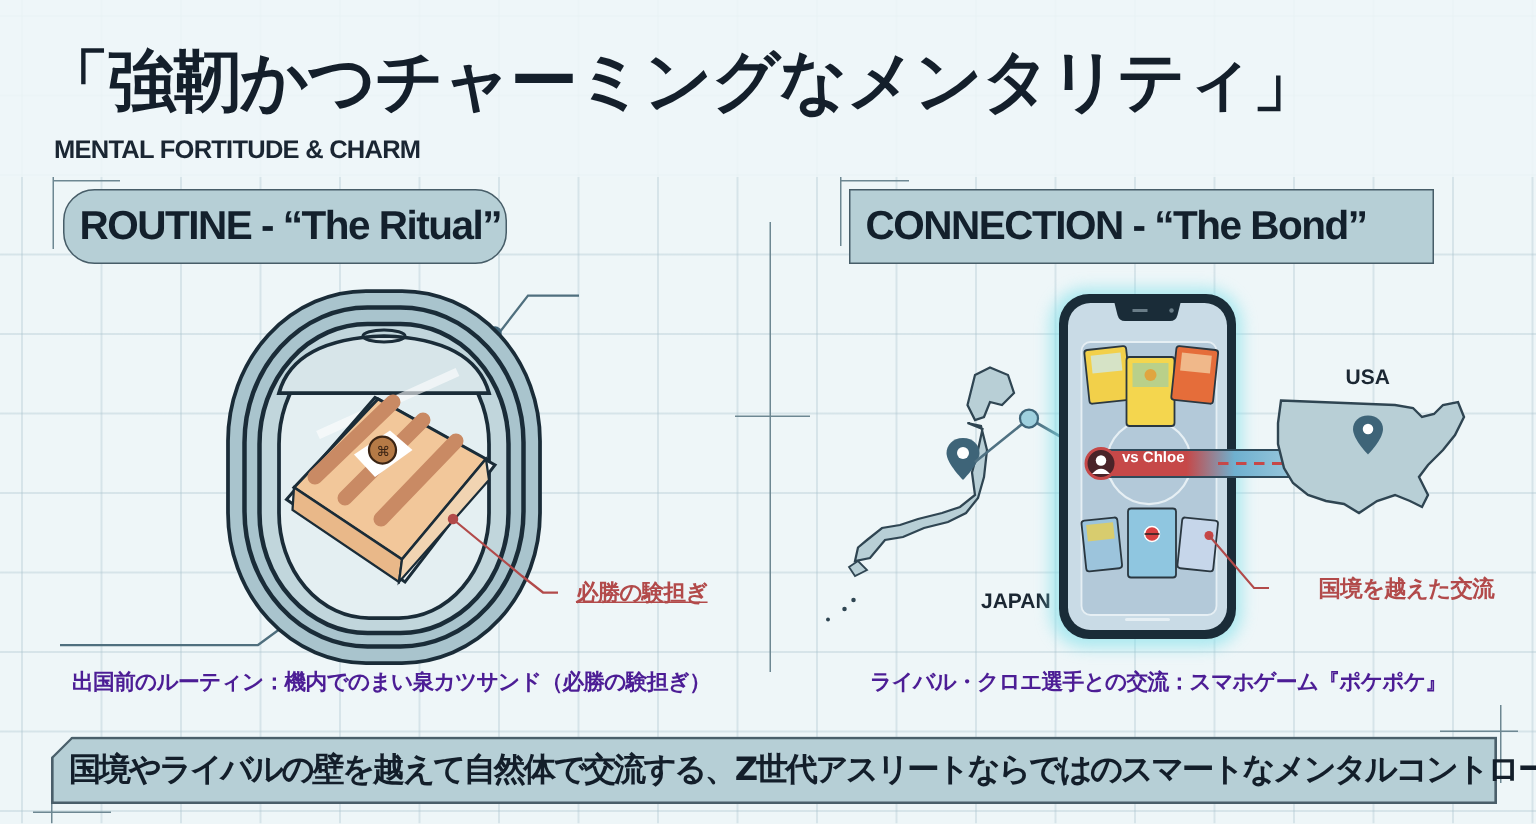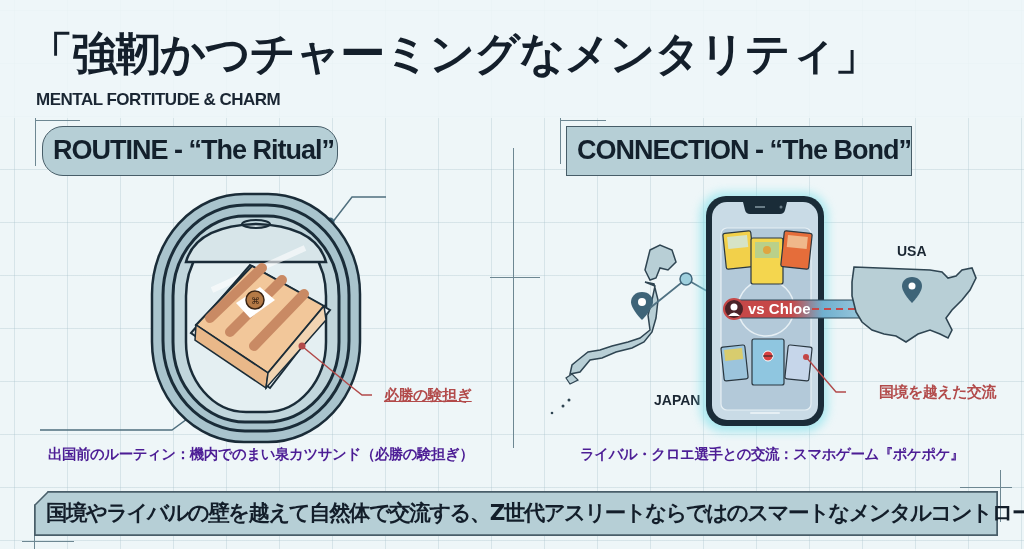--- a/index.html
+++ b/index.html
@@ -86,21 +86,21 @@
 <div class="crosshair" style="left:560px;top:118px;width:1px;height:46px;"></div>
 <div class="crosshair" style="left:960px;top:487px;width:52px;height:1px;"></div>
 <div class="crosshair" style="left:1000px;top:470px;width:1px;height:52px;"></div>
 <div class="crosshair" style="left:22px;top:541px;width:52px;height:1px;"></div>
 <div class="crosshair" style="left:34px;top:510px;width:1px;height:39px;"></div>
 
 <div class="title">「強靭かつチャーミングなメンタリティ」</div>
 <div class="subtitle">MENTAL FORTITUDE &amp; CHARM</div>
 
 <div class="section-label" style="left:42px;top:126px;width:296px;border-radius:21px;">ROUTINE - “The Ritual”</div>
-<div class="section-label" style="left:566px;top:126px;width:346px;">CONNECTION - “The Bond”</div>
+<div class="section-label" style="left:566px;top:126px;width:390px;">CONNECTION - “The Bond”</div>
 
 <svg width="1024" height="549" style="left:0;top:0;">
 
   <polyline points="325,232 352,197 386,197" fill="none" stroke="#4f6f7e" stroke-width="1.5"></polyline>
   <circle cx="330" cy="222" r="4.5" fill="#3e6478"></circle>
   <polyline points="202,408 172,430 40,430" fill="none" stroke="#4f6f7e" stroke-width="1.5"></polyline>
   <circle cx="201" cy="389" r="4.5" fill="#3e6478"></circle>
 
   <rect x="152" y="194" width="208" height="248" rx="92" ry="100" fill="#a9c4cd" stroke="#1a2c38" stroke-width="2.5"></rect>
   <rect x="163" y="205" width="186" height="226" rx="82" ry="90" fill="none" stroke="#1a2c38" stroke-width="3"></rect>
@@ -212,21 +212,21 @@
   </defs>
   <polygon points="734,300 880,300 880,288 912,309 880,330 880,318 734,318" fill="url(#barGrad)" stroke="#2f4a5a" stroke-width="1.2"></polygon>
   <line x1="812" y1="309" x2="872" y2="309" stroke="#c64848" stroke-width="2" stroke-dasharray="7 5"></line>
   <polygon points="872,304 880,309 872,314" fill="#c64848"></polygon>
 </svg>
 <svg width="22" height="22" style="left:723px;top:298px;">
   <circle cx="11" cy="11" r="10" fill="#4a2328" stroke="#c64848" stroke-width="2"></circle>
   <circle cx="11" cy="9" r="3.5" fill="#ffffff"></circle>
   <path d="M5,18 Q11,11 17,18 Z" fill="#ffffff"></path>
 </svg>
-<div style="position:absolute;left:748px;top:300px;font-family:'Liberation Sans',sans-serif;font-size:15px;color:#ffffff;font-weight:bold;white-space:nowrap;">vs Chloe</div>
+<div style="position:absolute;left:748px;top:300px;font-family:'Liberation Sans',sans-serif;font-size:10px;color:#ffffff;font-weight:bold;white-space:nowrap;">vs Chloe</div>
 
 <svg width="1024" height="549" style="left:0;top:0;">
   <path d="M854,267 L930,270 L942,272 L948,278 L956,276 L962,270 L972,268 L976,278 L970,290 L962,300 L952,310 L946,318 L952,330 L948,338 L940,334 L930,330 L918,334 L906,342 L896,336 L884,334 L872,330 L862,322 L856,312 L852,296 L852,282 Z" fill="#b8cfd6" stroke="#2f4552" stroke-width="1.6"></path>
 </svg>
 <svg width="22" height="28" style="left:901px;top:276px;">
   <path d="M11,1 C5,1 1,5 1,10 C1,17 11,27 11,27 C11,27 21,17 21,10 C21,5 17,1 11,1 Z" fill="#3e6478"></path>
   <circle cx="11" cy="10" r="3.5" fill="#ffffff"></circle>
 </svg>
 <div class="map-label" style="left:897px;top:243px;">USA</div>
 

